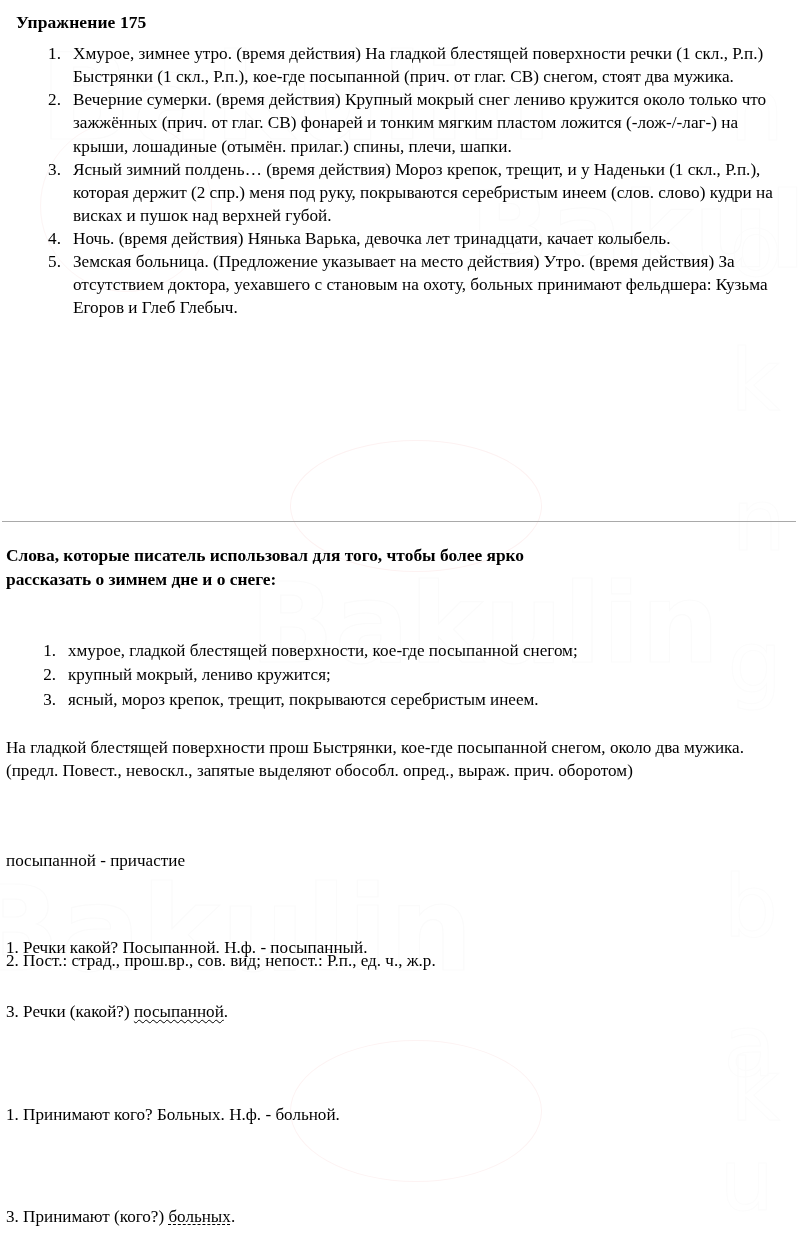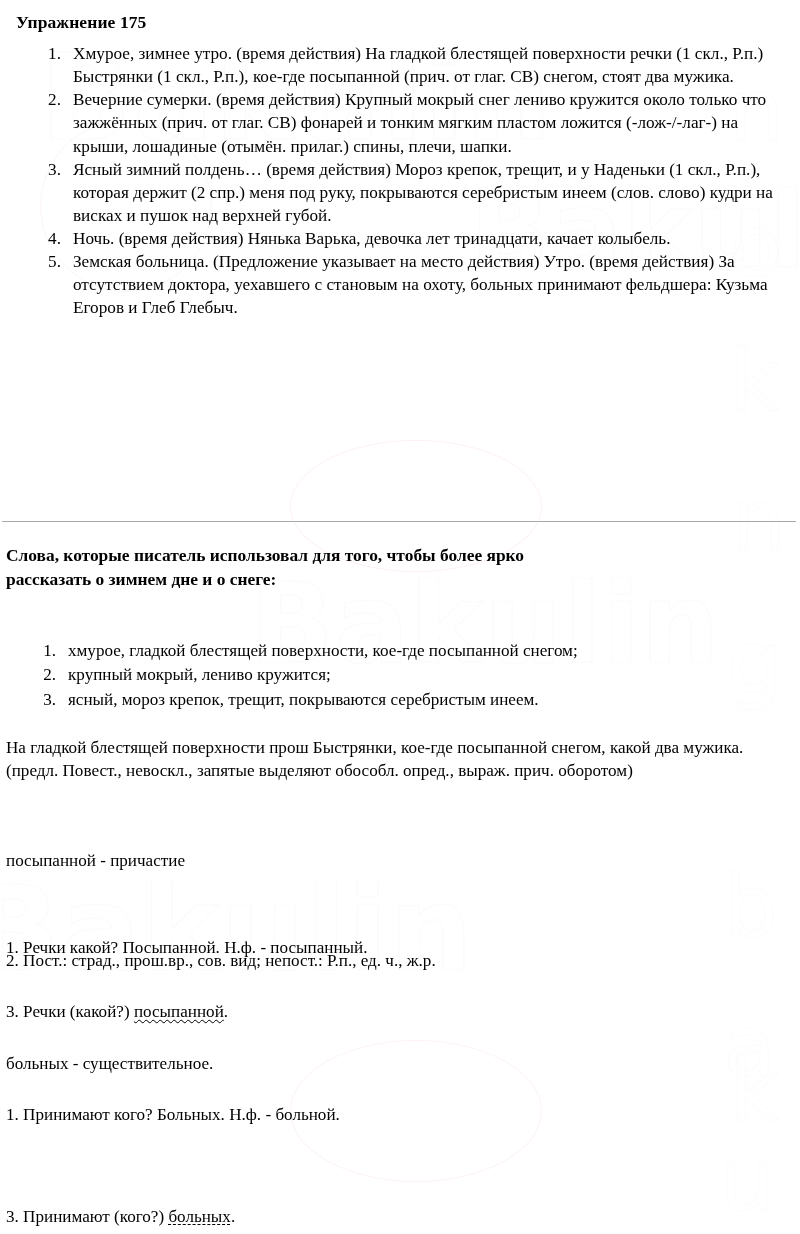--- a/index.html
+++ b/index.html
@@ -223,39 +223,36 @@
       <li>
         <span class="li-num">2.</span><span>крупный мокрый, лениво кружится;</span>
       </li>
       <li>
         <span class="li-num">3.</span><span>ясный, мороз крепок, трещит, покрываются серебристым инеем.</span>
       </li>
     </ol>
   </div>
 
   <div class="abs" style="top:737px;">
-    <p class="para tight"><span>На гладкой блестящей поверхности прош Быстрянки, кое-где посыпанной снегом, </span><span class="u-solid">какой</span><span> </span><span class="u-solid">два мужика</span><span>. (предл. Повест., невоскл., запятые выделяют обособл. опред., выраж. прич. оборотом)</span></p>
+    <p class="para tight"><span>На гладкой блестящей поверхности прош Быстрянки, кое-где посыпанной снегом, </span><span class="u-solid">около</span><span> </span><span class="u-solid">два мужика</span><span>. (предл. Повест., невоскл., запятые выделяют обособл. опред., выраж. прич. оборотом)</span></p>
   </div>
 
   <div class="abs" style="top:850px;">
     <p class="para">посыпанной - причастие</p>
   </div>
   <div class="abs" style="top:937px;">
     <p class="para">1. Речки какой? Посыпанной. Н.ф. - посыпанный.</p>
   </div>
   <div class="abs" style="top:950px;">
     <p class="para">2. Пост.: страд., прош.вр., сов. вид; непост.: Р.п., ед. ч., ж.р.</p>
   </div>
   <div class="abs" style="top:1001px;">
     <p class="para"><span>3. Речки (какой?) </span><span class="u-wavy">посыпанной</span><span>.</span></p>
   </div>
 
-  <div class="abs" style="top:1053px;">
-    <p class="para">больных - существительное.</p>
-  </div>
   <div class="abs" style="top:1104px;">
     <p class="para">1. Принимают кого? Больных. Н.ф. - больной.</p>
   </div>
   <div class="abs" style="top:1206px;">
     <p class="para"><span>3. Принимают (кого?) </span><span class="u-dashed">больных</span><span>.</span></p>
   </div>
 
 </div>
 
 </body></html>

